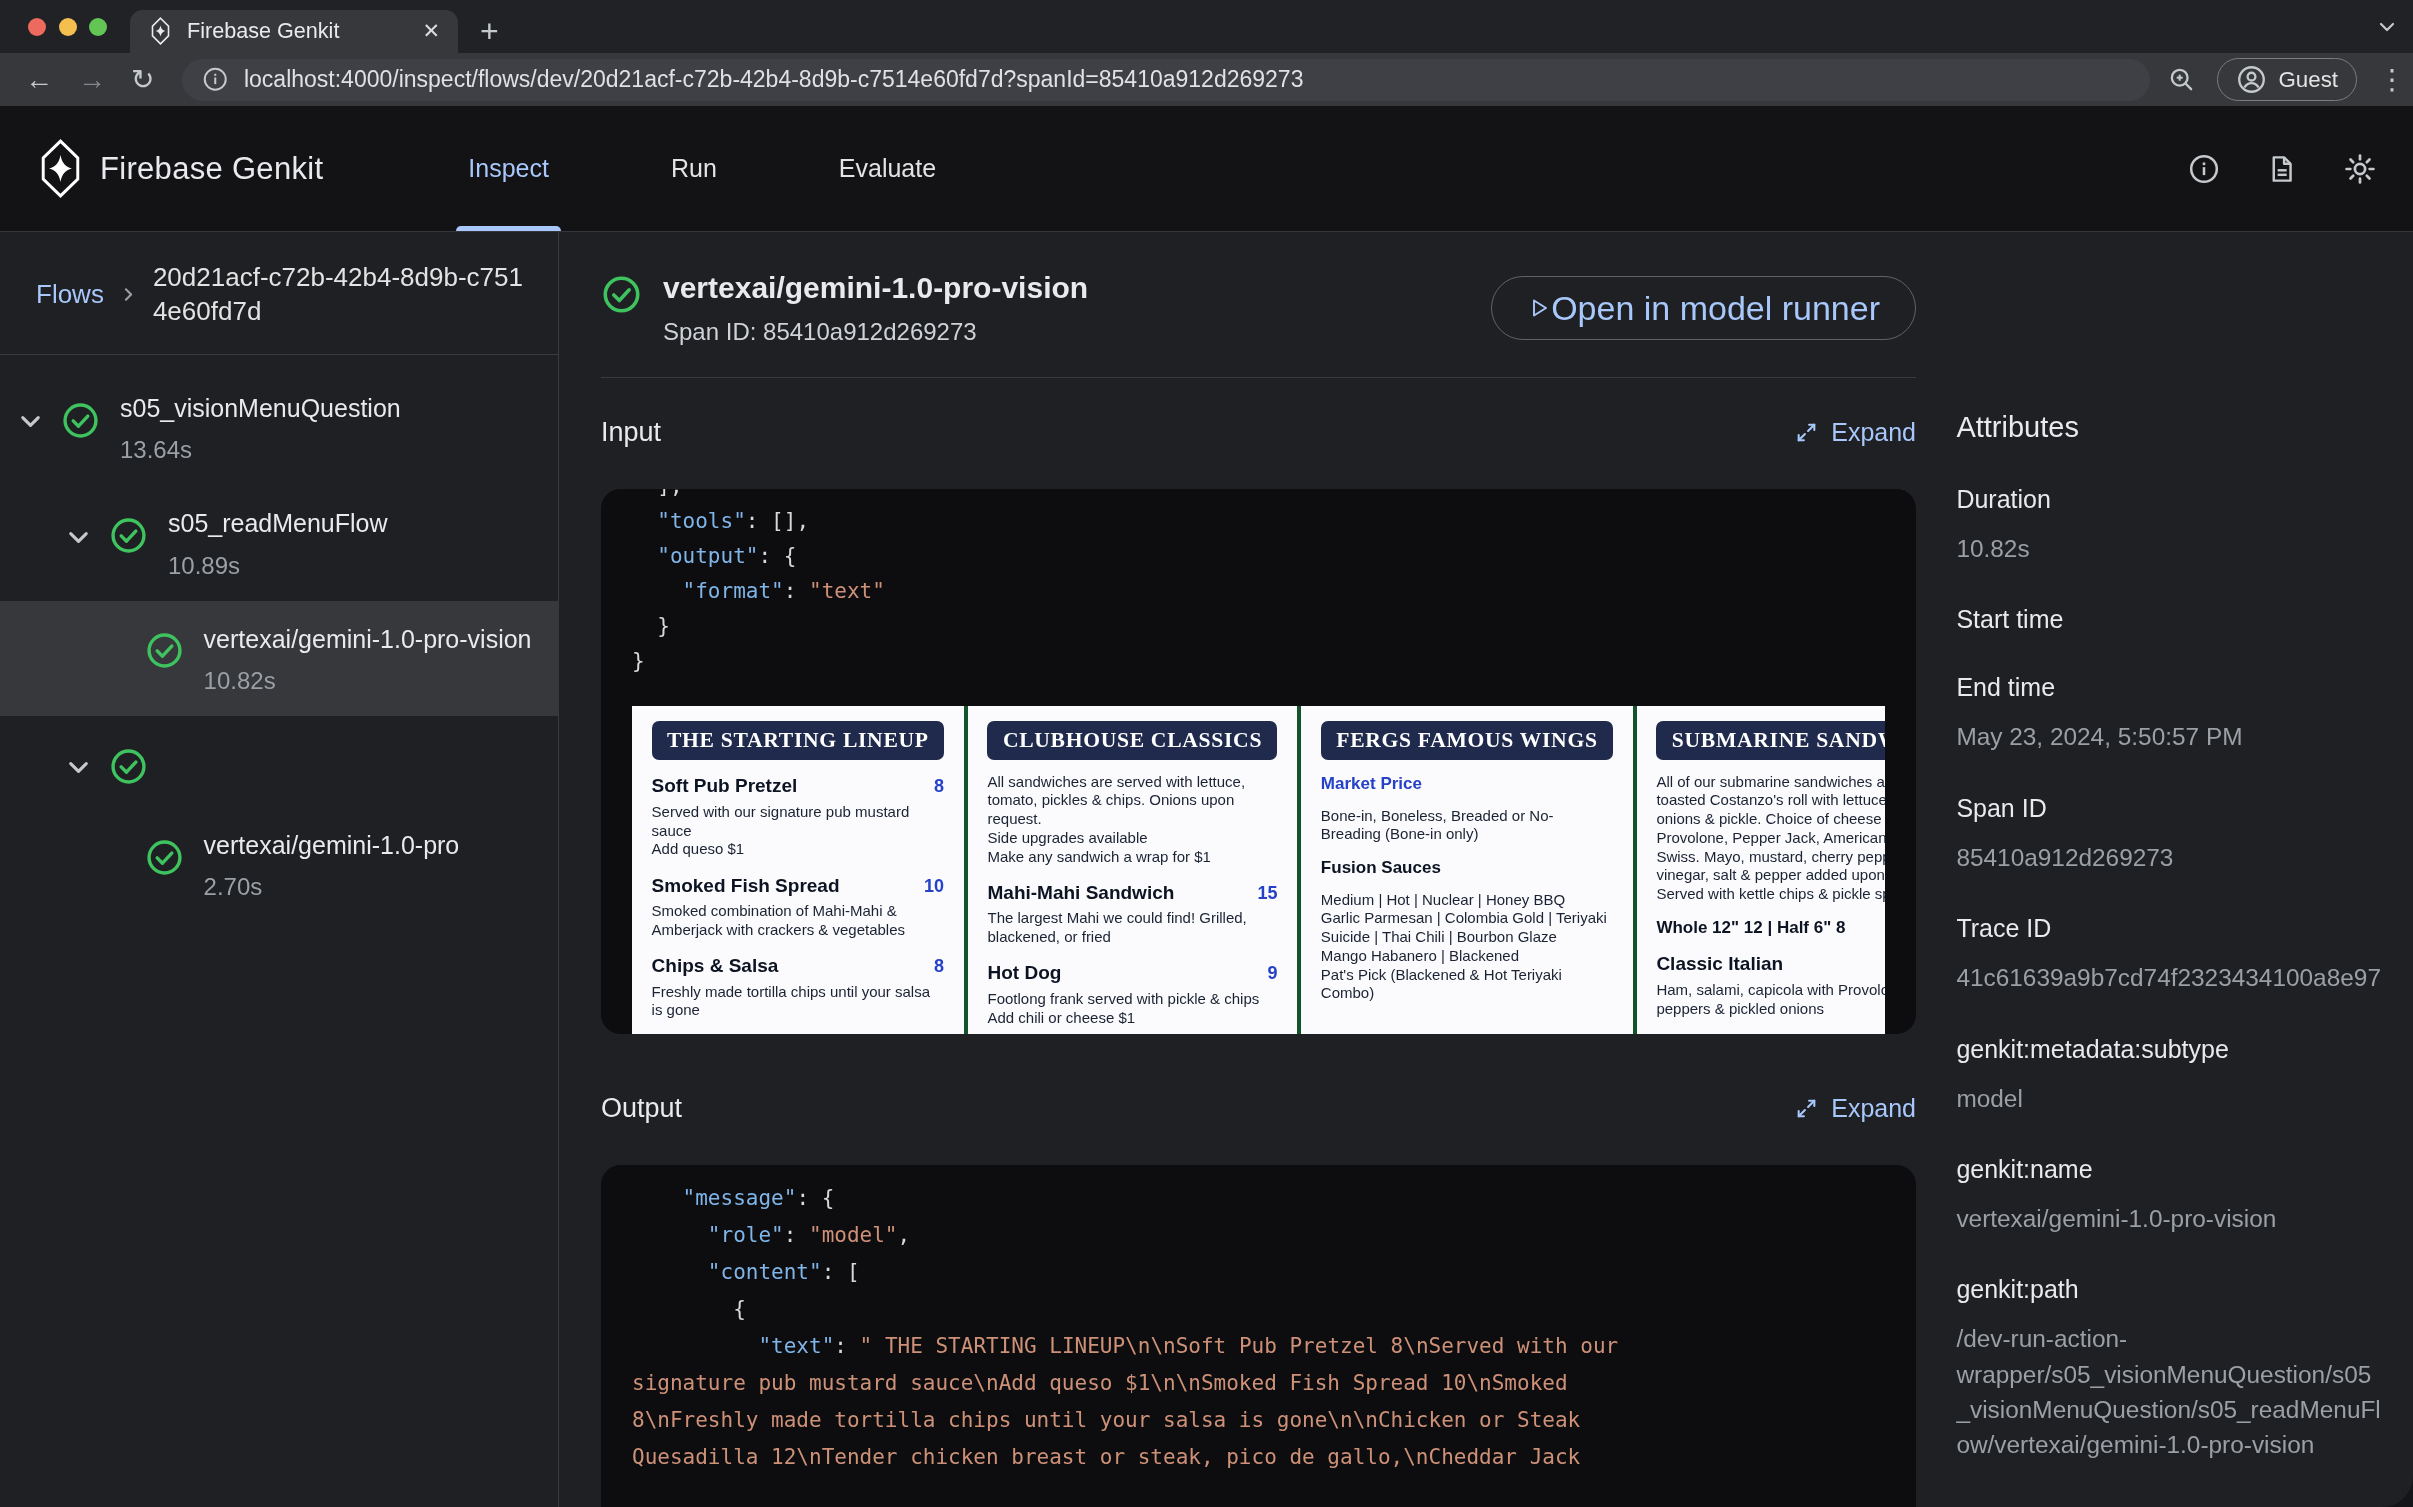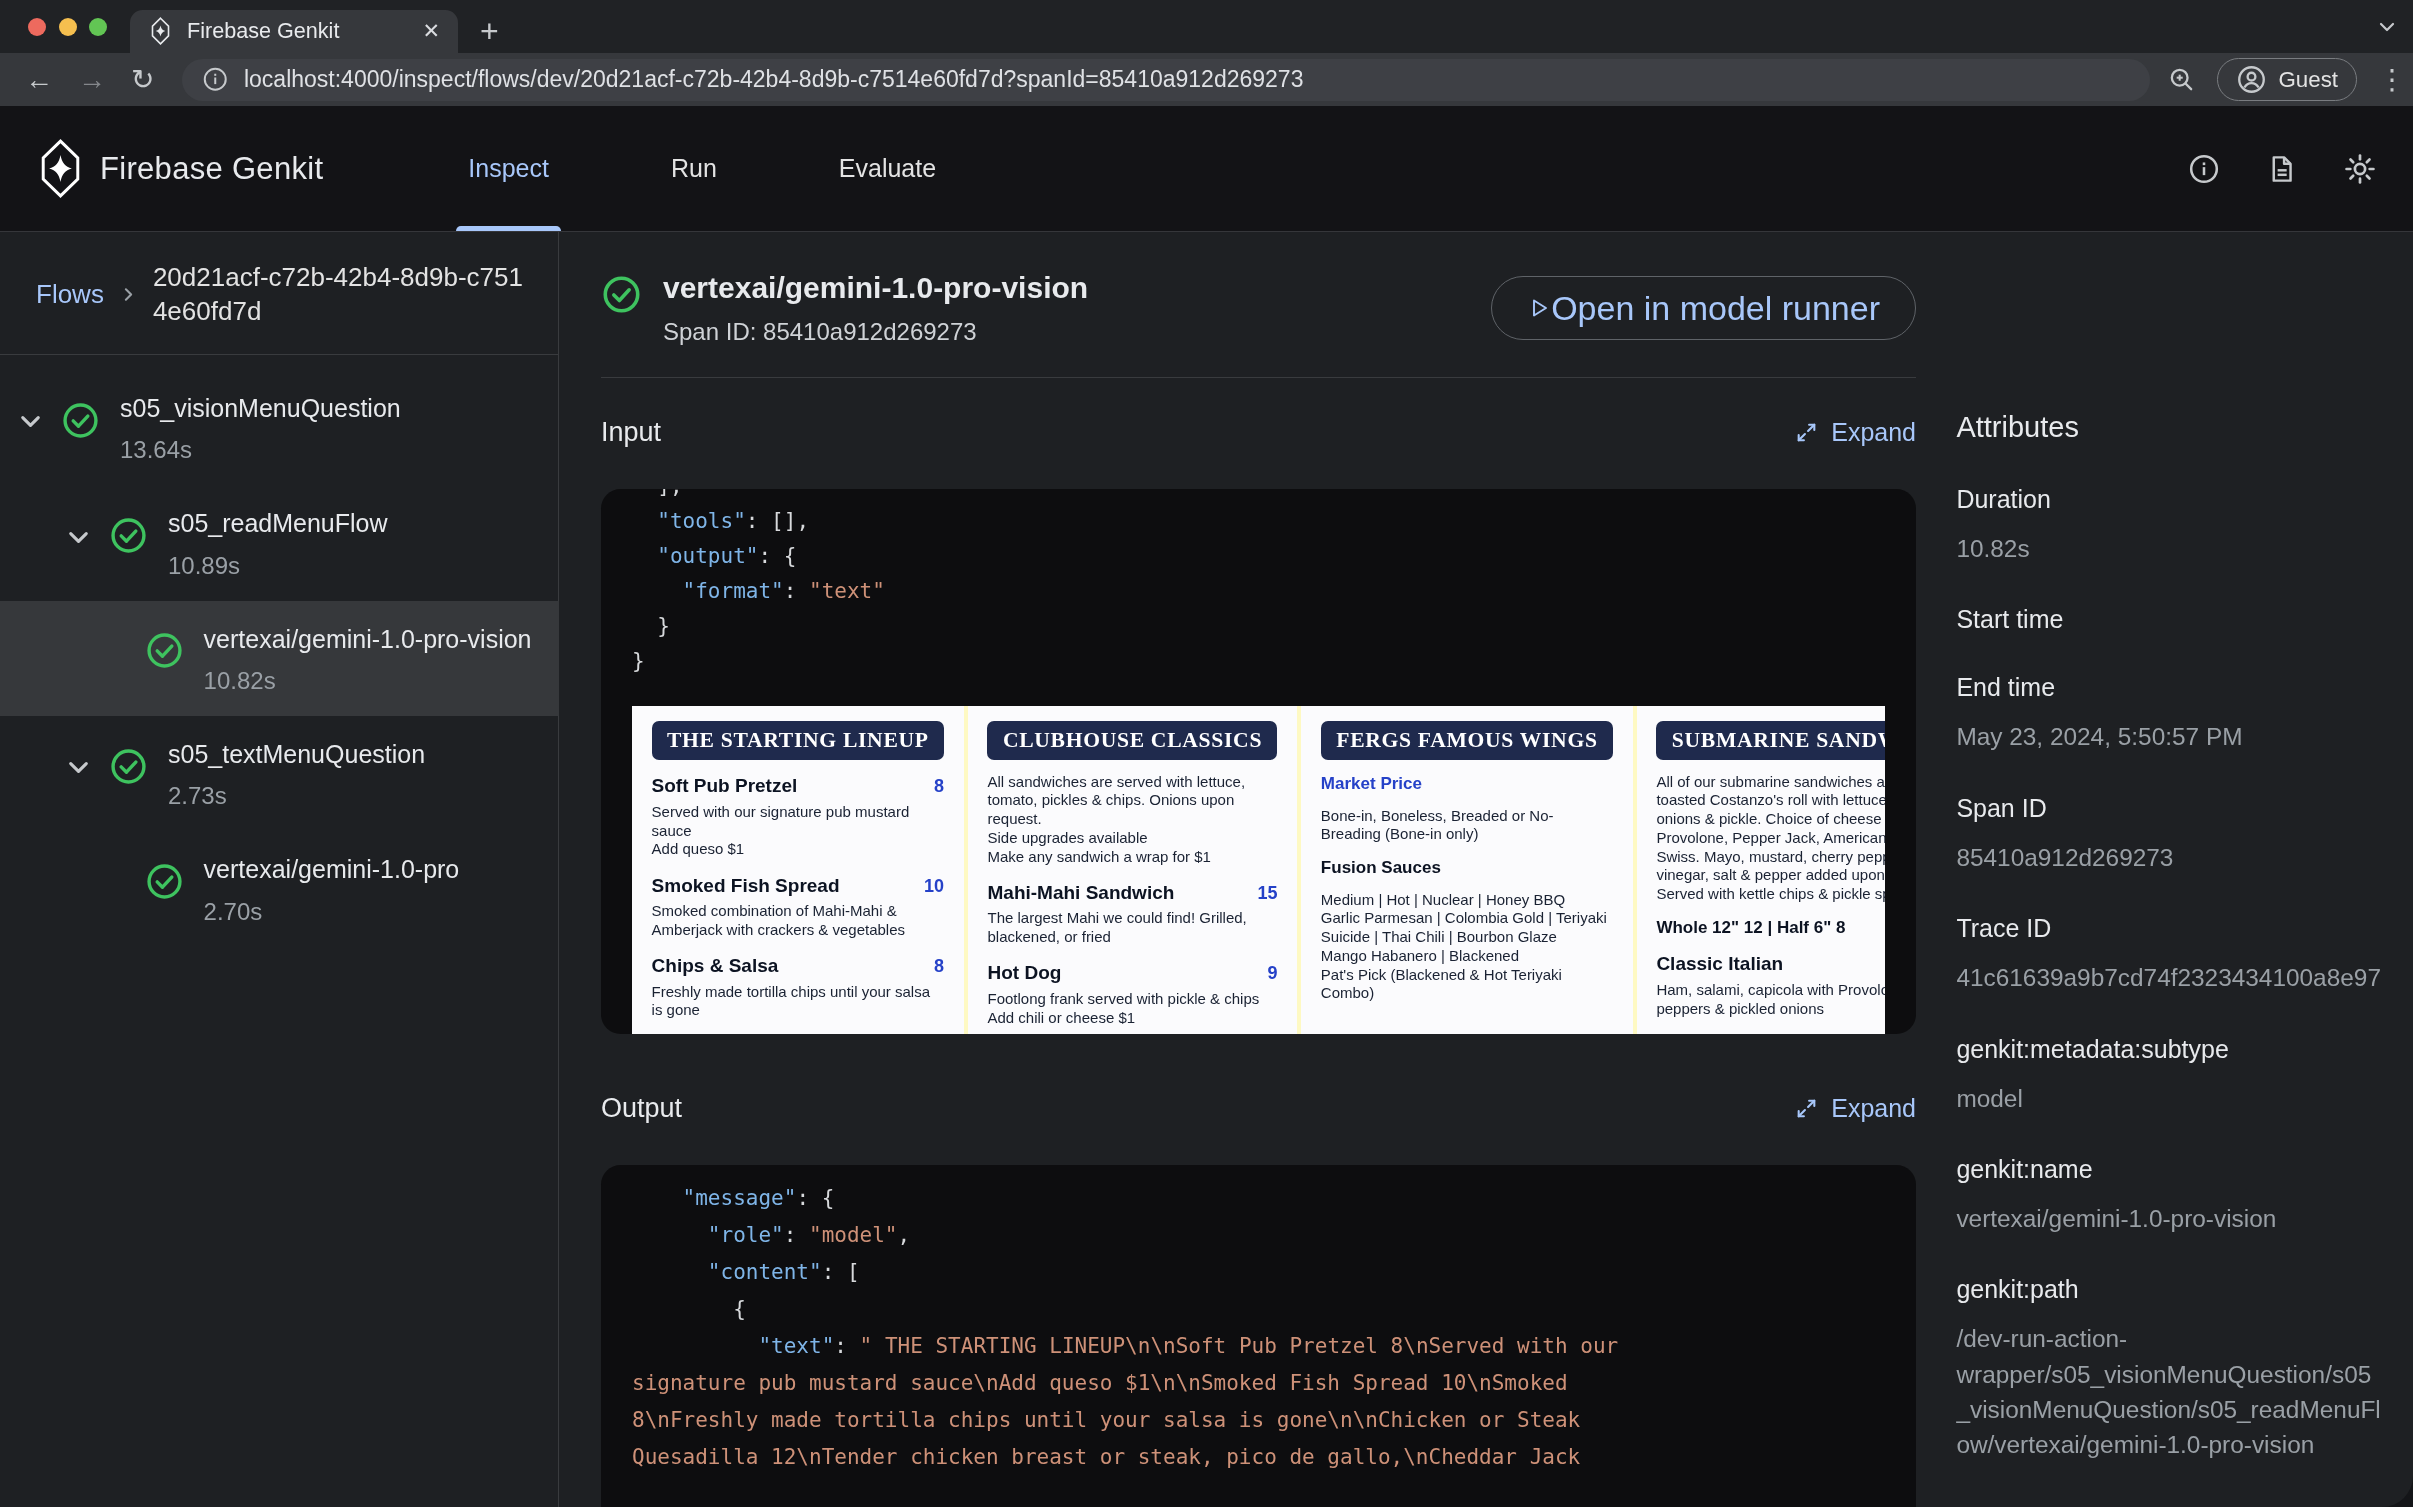--- a/index.html
+++ b/index.html
@@ -82,21 +82,21 @@
                overflow:hidden; }
   .code-card.in { height:545px; padding-top:7px; }
   .code-card.out { height:391px; padding-top:15.4px; }
   .code-line { font-family:"DejaVu Sans Mono", monospace; font-size:21px; line-height:35px;
                white-space:pre; color:#d7d9dc; }
   .code-card.out .code-line { line-height:37px; }
   .code-line.clip { margin-top:-26.5px; }
   .tk-k { color:#7fb5e8; } .tk-s { color:#ce9178; } .tk-p { color:#d7d9dc; }
 
   
-  .menu-image { margin-top:26.5px; height:336px; background:#fef9c3; display:flex; gap:4.2px;
+  .menu-image { margin-top:26.5px; height:336px; background:#14532d; display:flex; gap:4.2px;
                 overflow:hidden; }
   .m-col { flex:1; background:#fbfbfd; padding:15.4px 19.6px; }
   .m-head-wrap { text-align:center; }
   .m-head { display:inline-block; background:#1f2a4d; color:#ffffff; padding:7px 15.4px;
             border-radius:7px; font-family:"Liberation Serif", serif; font-weight:700;
             font-size:21.6px; letter-spacing:0.7px; white-space:nowrap; }
   .m-note { color:#1a2233; font-size:15px; line-height:1.25; margin-top:12.6px; white-space:pre-line; }
   .m-label { color:#0c1322; font-size:17px; font-weight:800; margin-top:14px; }
   .m-label.blue { color:#2541c8; }
   .m-item { margin-top:15.4px; }
@@ -290,24 +290,20 @@
             <svg viewBox="0 0 24 24" width="31" height="31">
               <path d="M6 9l6 6 6-6" stroke="#c6c9cc" stroke-width="2.4" fill="none" stroke-linecap="round" stroke-linejoin="round"></path>
             </svg>
           </span>
           <span class="t-check">
             <svg viewBox="0 0 48 48" width="39" height="39">
               <circle cx="24" cy="24" r="19" fill="none" stroke="#3ec35f" stroke-width="4.2"></circle>
               <path d="M15 24.5 L21.5 31 L33 18.5" fill="none" stroke="#3ec35f" stroke-width="4.2" stroke-linecap="round" stroke-linejoin="round"></path>
             </svg>
           </span>
-          <div>
-            <div class="t-label">s05_textMenuQuestion</div>
-            <div class="t-dur">2.73s</div>
-          </div>
         </div>
         <div class="trow" style="padding-left: 145px;">
           <span class="t-check">
             <svg viewBox="0 0 48 48" width="39" height="39">
               <circle cx="24" cy="24" r="19" fill="none" stroke="#3ec35f" stroke-width="4.2"></circle>
               <path d="M15 24.5 L21.5 31 L33 18.5" fill="none" stroke="#3ec35f" stroke-width="4.2" stroke-linecap="round" stroke-linejoin="round"></path>
             </svg>
           </span>
           <div>
             <div class="t-label">vertexai/gemini-1.0-pro</div>

